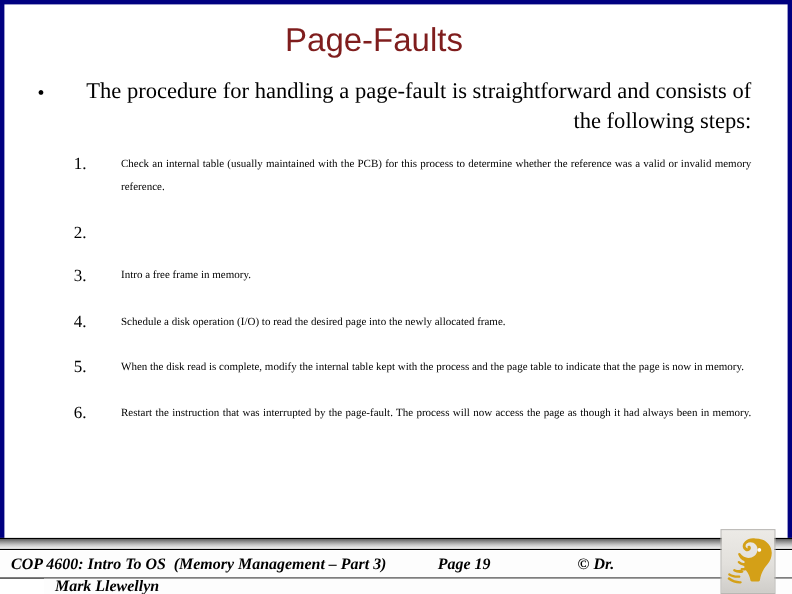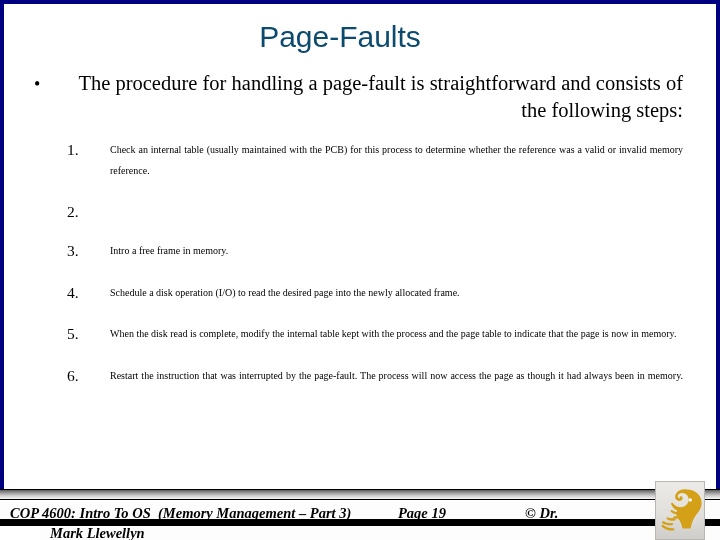--- a/index.html
+++ b/index.html
@@ -44,21 +44,21 @@
 
   
   .slide-title {
     position: absolute;
     left: 0; top: 20px;
     width: 680px;
     text-align: center;
     font-family: "Liberation Sans", "DejaVu Sans", sans-serif;
     font-size: 30px;
     line-height: 34px;
-    color: #0c4a6e;
+    color: #7f1d1d;
     letter-spacing: 0px;
   }
 
   
   .intro-row {
     position: absolute;
     left: 30px; top: 70px;
     width: 660px;
   }
   .intro-bullet {
@@ -120,21 +120,21 @@
     background: linear-gradient(to bottom, #5e5e5e 0%, #8e8e8e 25%, #c9c9c9 60%, #f6f6f6 100%);
     border-top: 1px solid #000000;
     border-bottom: 1px solid #000000;
     box-sizing: border-box;
   }
   .footer-band {
     position: absolute;
     left: 0; top: 501px;
     width: 720px; height: 25px;
     background: #fdfdfd;
-    border-bottom: 7px solid #000000;
+    border-bottom: 1px solid #000000;
     box-sizing: border-box;
   }
   .footer-band2 {
     position: absolute;
     left: 0; top: 526px;
     width: 720px; height: 14px;
     background: #fdfdfd;
     overflow: hidden;
     margin-left: 40px;
   }

